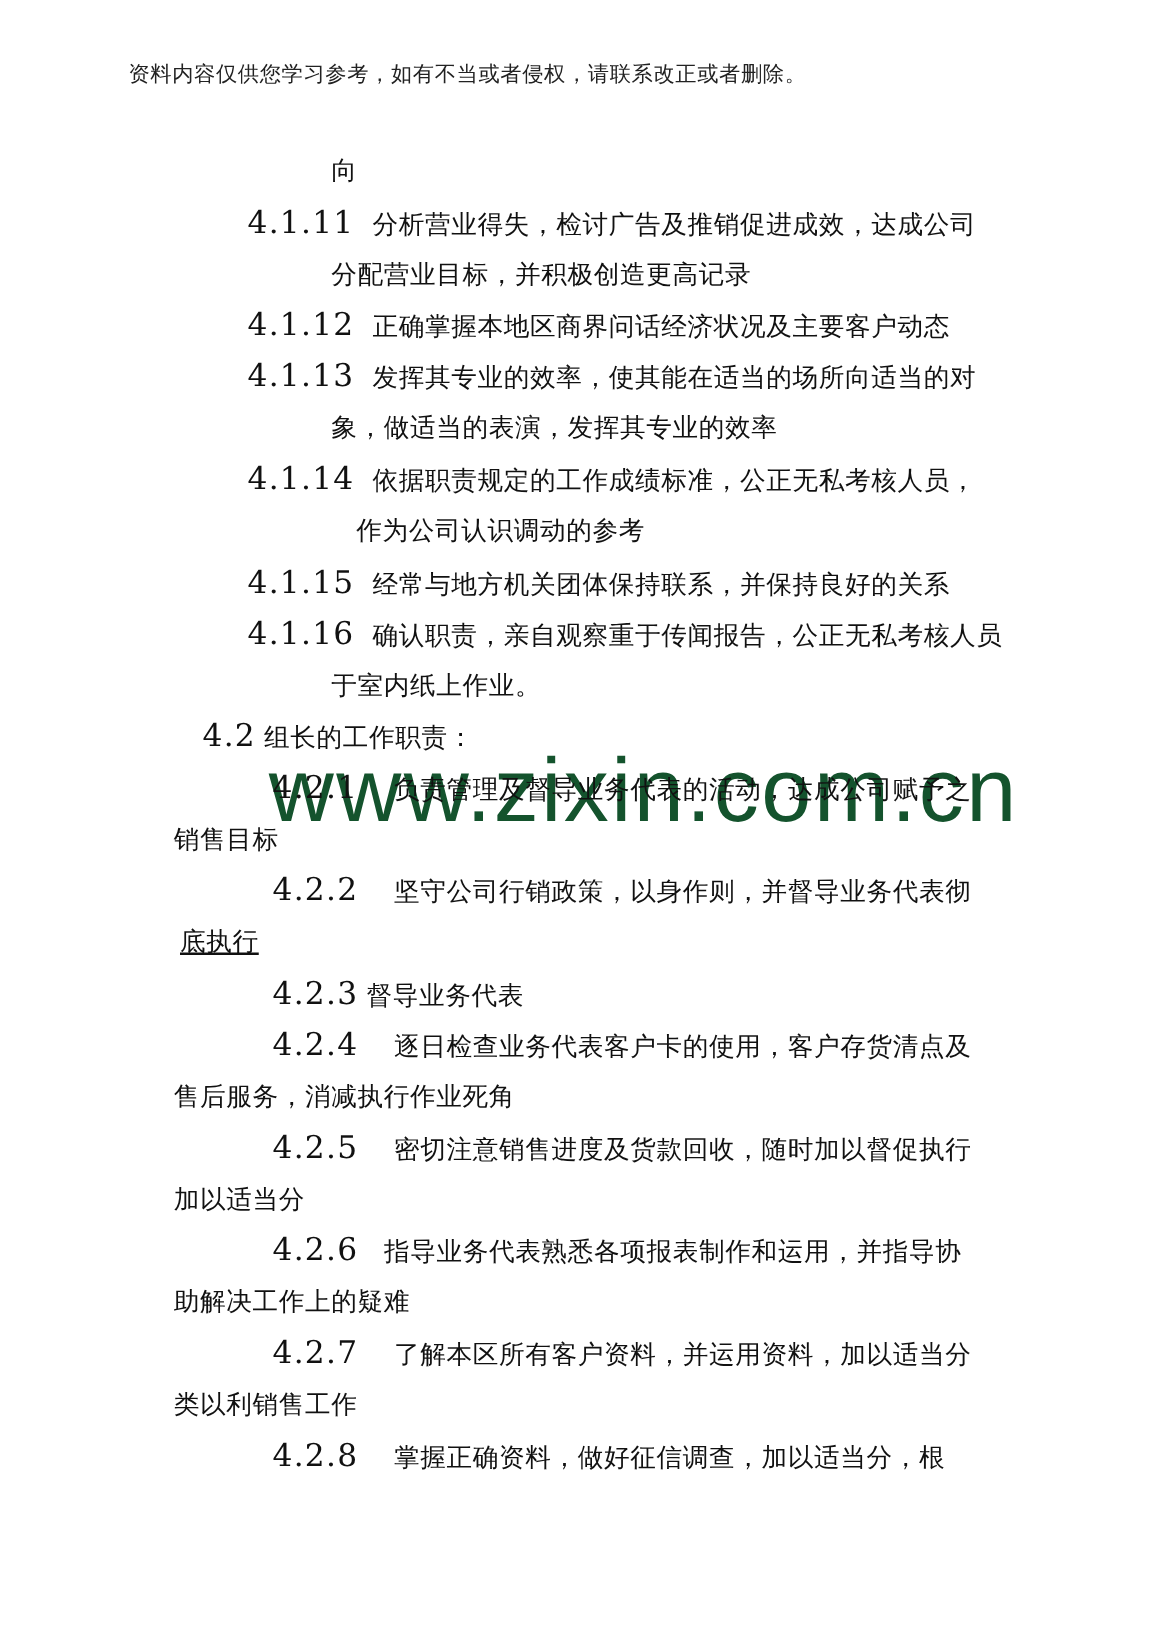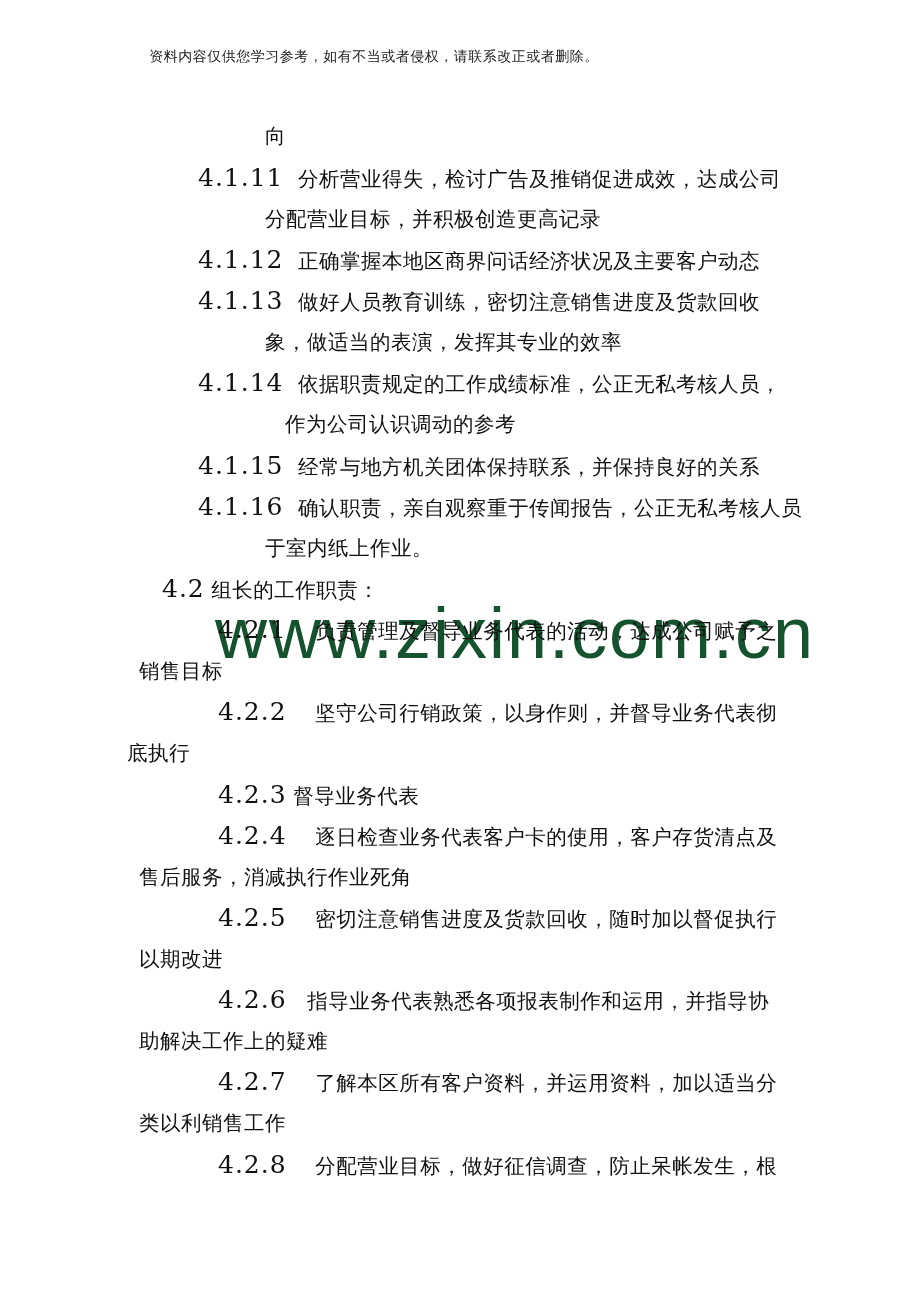--- a/index.html
+++ b/index.html
@@ -15,21 +15,21 @@
       font-family: "DejaVu Sans", "Liberation Sans", sans-serif;
       color: #111111;
     }
     .header-note {
       position: absolute;
       top: 48px;
       left: 0;
       width: 748px;
       text-align: center;
       font-family: "DejaVu Serif", "Liberation Serif", serif;
-      font-size: 14px;
+      font-size: 17px;
       color: #222;
       letter-spacing: 0.5px;
     }
     .watermark {
       position: absolute;
       top: 592px;
       left: 215px;
       font-family: "Liberation Sans", "DejaVu Sans", sans-serif;
       font-size: 72px;
       color: #14532d;
@@ -69,21 +69,21 @@
 </div>
 <div class="line txt" style="top:205px; left:265px;">分配营业目标，并积极创造更高记录</div>
 
 <div class="line" style="top:246px; left:198px;">
   <span class="num">4.1.12</span>
   <span class="txt" style="margin-left:8px;">正确掌握本地区商界问话经济状况及主要客户动态</span>
 </div>
 
 <div class="line" style="top:287px; left:198px;">
   <span class="num">4.1.13</span>
-  <span class="txt" style="margin-left:8px;">做好人员教育训练，密切注意销售进度及货款回收</span>
+  <span class="txt" style="margin-left:8px;">发挥其专业的效率，使其能在适当的场所向适当的对</span>
 </div>
 <div class="line txt" style="top:328px; left:265px;">象，做适当的表演，发挥其专业的效率</div>
 
 <div class="line" style="top:369px; left:198px;">
   <span class="num">4.1.14</span>
   <span class="txt" style="margin-left:8px;">依据职责规定的工作成绩标准，公正无私考核人员，</span>
 </div>
 <div class="line txt" style="top:410px; left:265px;margin-left:20px;">作为公司认识调动的参考</div>
 
 <div class="line" style="top:452px; left:198px;">
@@ -105,47 +105,47 @@
 <div class="line" style="top:616px; left:218px;">
   <span class="num">4.2.1</span>
   <span class="txt" style="margin-left:22px;">负责管理及督导业务代表的活动，达成公司赋予之</span>
 </div>
 <div class="line txt" style="top:657px; left:139px;">销售目标</div>
 
 <div class="line" style="top:698px; left:218px;">
   <span class="num">4.2.2</span>
   <span class="txt" style="margin-left:22px;">坚守公司行销政策，以身作则，并督导业务代表彻</span>
 </div>
-<div class="line txt" style="top:739px; left:127px;">底执行</div>
+<div class="line txt" style="top:739px; left:144px;text-decoration:underline;">底执行</div>
 
 <div class="line" style="top:781px; left:218px;">
   <span class="num">4.2.3</span>
   <span class="txt" style="">督导业务代表</span>
 </div>
 
 <div class="line" style="top:822px; left:218px;">
   <span class="num">4.2.4</span>
   <span class="txt" style="margin-left:22px;">逐日检查业务代表客户卡的使用，客户存货清点及</span>
 </div>
 <div class="line txt" style="top:863px; left:139px;">售后服务，消减执行作业死角</div>
 
 <div class="line" style="top:904px; left:218px;">
   <span class="num">4.2.5</span>
   <span class="txt" style="margin-left:22px;">密切注意销售进度及货款回收，随时加以督促执行</span>
 </div>
-<div class="line txt" style="top:945px; left:139px;">以期改进</div>
+<div class="line txt" style="top:945px; left:139px;">加以适当分</div>
 
 <div class="line" style="top:986px; left:218px;">
   <span class="num">4.2.6</span>
   <span class="txt" style="margin-left:14px;">指导业务代表熟悉各项报表制作和运用，并指导协</span>
 </div>
 <div class="line txt" style="top:1027px; left:139px;">助解决工作上的疑难</div>
 
 <div class="line" style="top:1068px; left:218px;">
   <span class="num">4.2.7</span>
   <span class="txt" style="margin-left:22px;">了解本区所有客户资料，并运用资料，加以适当分</span>
 </div>
 <div class="line txt" style="top:1109px; left:139px;">类以利销售工作</div>
 
 <div class="line" style="top:1151px; left:218px;">
   <span class="num">4.2.8</span>
-  <span class="txt" style="margin-left:22px;">分配营业目标，做好征信调查，防止呆帐发生，根</span>
+  <span class="txt" style="margin-left:22px;">掌握正确资料，做好征信调查，加以适当分，根</span>
 </div>
 
 </body></html>

